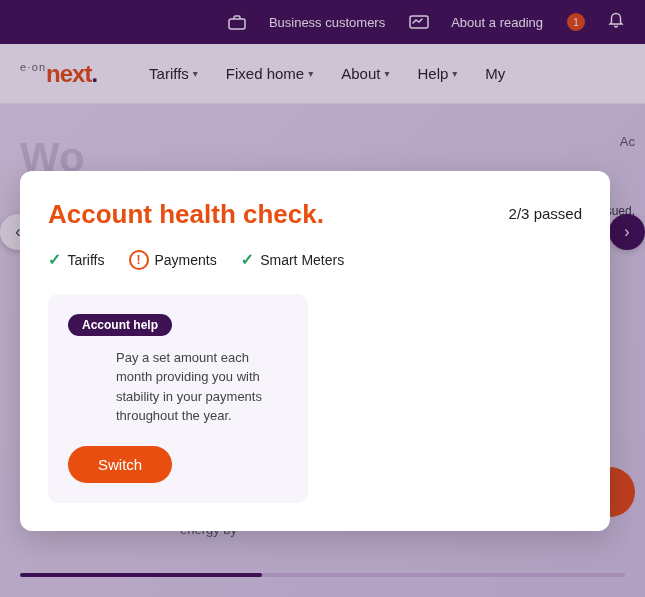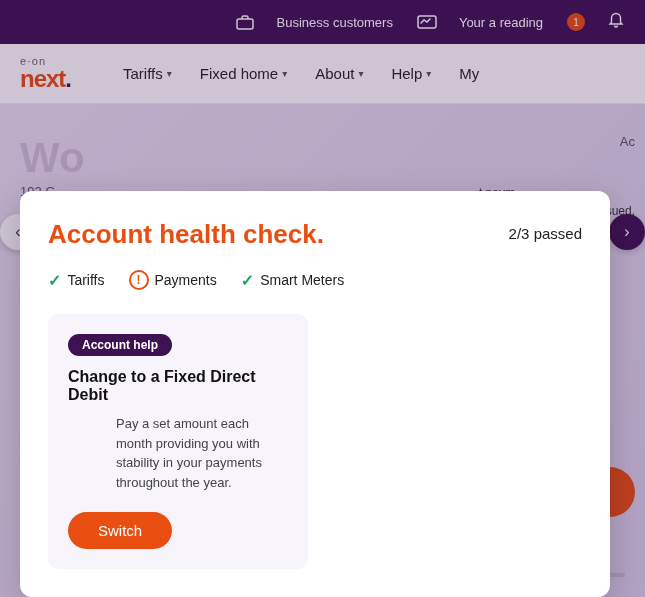--- a/index.html
+++ b/index.html
@@ -57,21 +57,21 @@
       height: 60px;
       display: flex;
       align-items: center;
       padding: 0 20px;
       gap: 0;
       border-bottom: 1px solid #eee;
     }
     .logo {
       margin-right: 40px;
       display: flex;
-      flex-direction: column;
+      flex-direction: row;
       line-height: 1;
     }
     .logo-eon {
       font-size: 11px;
       color: #666;
       letter-spacing: 1px;
     }
     .logo-next {
       font-size: 24px;
       font-weight: 900;
@@ -221,21 +221,21 @@
     
     .overlay {
       position: absolute;
       top: 0;
       left: 0;
       right: 0;
       bottom: 0;
       background: rgba(60, 20, 80, 0.25);
       z-index: 10;
       display: flex;
-      align-items: flex-end;
+      align-items: center;
       justify-content: flex-start;
       padding-top: 104px;
       padding-left: 20px;
     }
 
     
     .modal {
       background: #fff;
       border-radius: 12px;
       width: 590px;
@@ -346,21 +346,21 @@
     </span>
     <span>Business customers</span>
   </a>
   <a class="top-bar-item">
     <span class="top-bar-icon">
       <svg width="20" height="16" viewBox="0 0 20 16" fill="none">
         <rect x="1" y="2" width="18" height="12" rx="2" stroke="white" stroke-width="1.5"></rect>
         <path d="M4 9 L7 6 L10 8 L13 5" stroke="white" stroke-width="1.5" stroke-linecap="round"></path>
       </svg>
     </span>
-    <span>Your a reading</span>
+    <span>About a reading</span>
   </a>
   <div class="top-bar-item">
     <div class="notification-badge">
       <span>1</span>
     </div>
     <span>
       <svg width="18" height="18" viewBox="0 0 18 18" fill="none">
         <path d="M9 1.5C6.5 1.5 4.5 3.5 4.5 6v4.5L3 12h12l-1.5-1.5V6C13.5 3.5 11.5 1.5 9 1.5z" stroke="white" stroke-width="1.4"></path>
         <path d="M7.5 13.5c0 .8.7 1.5 1.5 1.5s1.5-.7 1.5-1.5" stroke="white" stroke-width="1.4"></path>
       </svg>
@@ -431,18 +431,17 @@
         <div class="check-warning">!</div>
         <span>Payments</span>
       </div>
       <div class="check-item">
         <span class="check-green">✓</span>
         <span>Smart Meters</span>
       </div>
     </div>
     <div class="card">
       <div class="card-tag">Account help</div>
-      <div class="card-title">Change to a Fixed Direct Debit</div>
       <div class="card-body">Pay a set amount each month providing you with stability in your payments throughout the year.</div>
       <button class="switch-btn">Switch</button>
     </div>
   </div>
 </div>
 
 </body></html>

